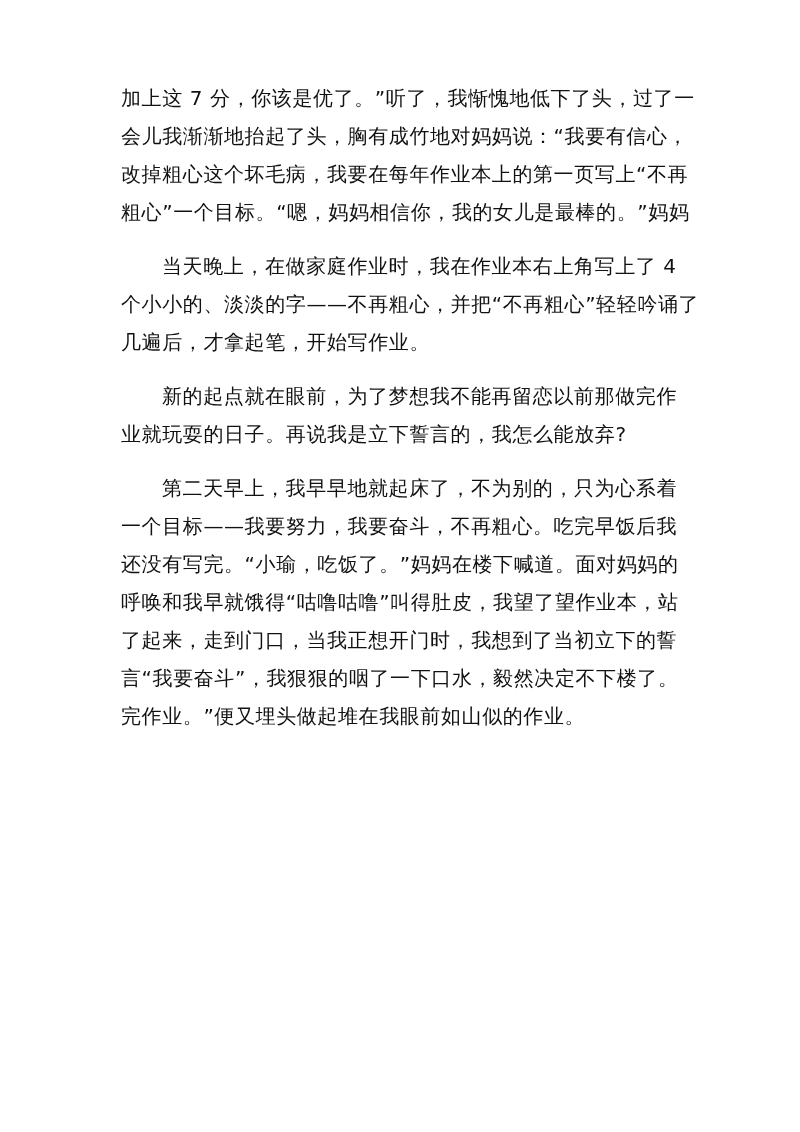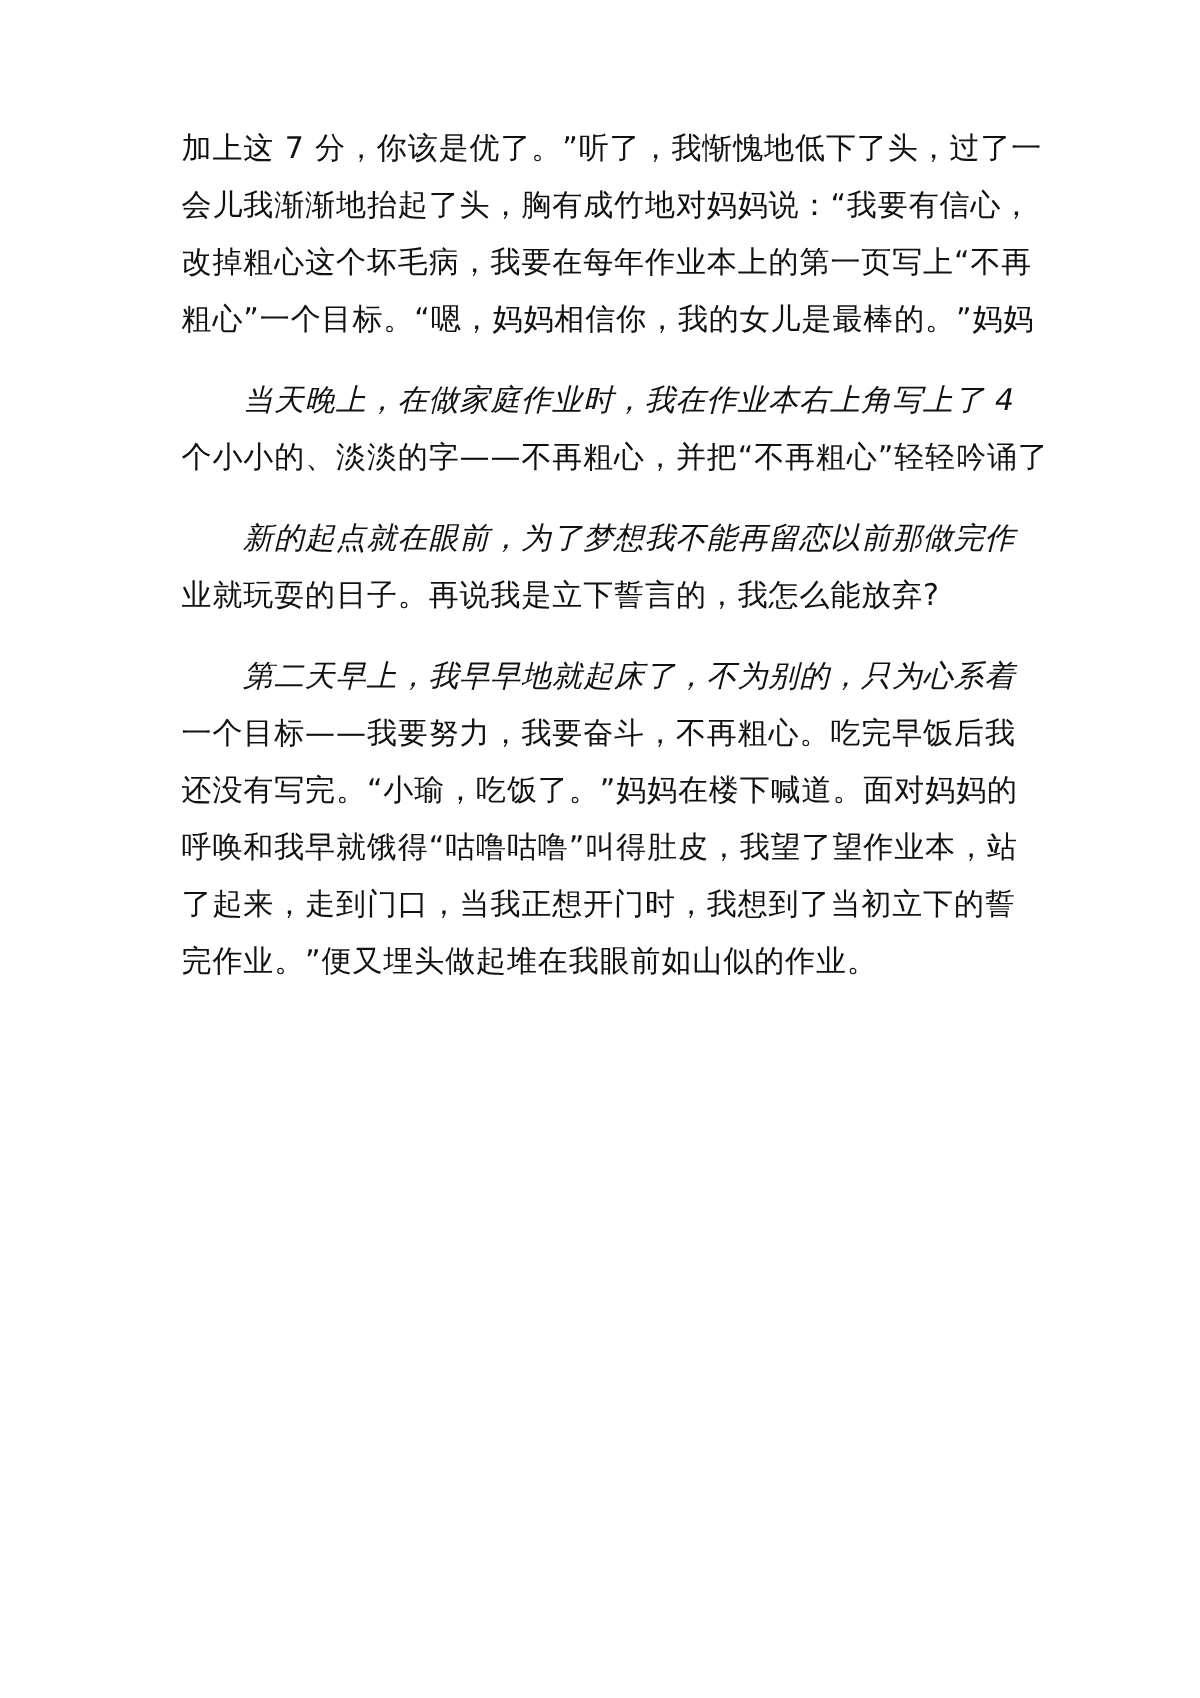--- a/index.html
+++ b/index.html
@@ -26,47 +26,48 @@
     }
     .line {
       height: 38px;
       line-height: 28px;
       font-size: 20px;
       white-space: nowrap;
       letter-spacing: 0.6px;
     }
     .line.indent {
       padding-left: 41px;
-      font-style: italic;
     }
   </style>
 </head>
 <body>
 
 <div class="page">
 
   <div class="para">
     <div class="line">加上这 7 分，你该是优了。”听了，我惭愧地低下了头，过了一</div>
     <div class="line">会儿我渐渐地抬起了头，胸有成竹地对妈妈说：“我要有信心，</div>
     <div class="line">改掉粗心这个坏毛病，我要在每年作业本上的第一页写上“不再</div>
     <div class="line">粗心”一个目标。“嗯，妈妈相信你，我的女儿是最棒的。”妈妈</div>
   </div>
 
   <div class="para">
     <div class="line indent">当天晚上，在做家庭作业时，我在作业本右上角写上了 4</div>
     <div class="line">个小小的、淡淡的字——不再粗心，并把“不再粗心”轻轻吟诵了</div>
+    <div class="line">几遍后，才拿起笔，开始写作业。</div>
   </div>
 
   <div class="para">
     <div class="line indent">新的起点就在眼前，为了梦想我不能再留恋以前那做完作</div>
     <div class="line">业就玩耍的日子。再说我是立下誓言的，我怎么能放弃?</div>
   </div>
 
   <div class="para">
     <div class="line indent">第二天早上，我早早地就起床了，不为别的，只为心系着</div>
     <div class="line">一个目标——我要努力，我要奋斗，不再粗心。吃完早饭后我</div>
     <div class="line">还没有写完。“小瑜，吃饭了。”妈妈在楼下喊道。面对妈妈的</div>
     <div class="line">呼唤和我早就饿得“咕噜咕噜”叫得肚皮，我望了望作业本，站</div>
     <div class="line">了起来，走到门口，当我正想开门时，我想到了当初立下的誓</div>
+    <div class="line">言“我要奋斗”，我狠狠的咽了一下口水，毅然决定不下楼了。</div>
     <div class="line">完作业。”便又埋头做起堆在我眼前如山似的作业。</div>
   </div>
 
 </div>
 
 </body></html>

